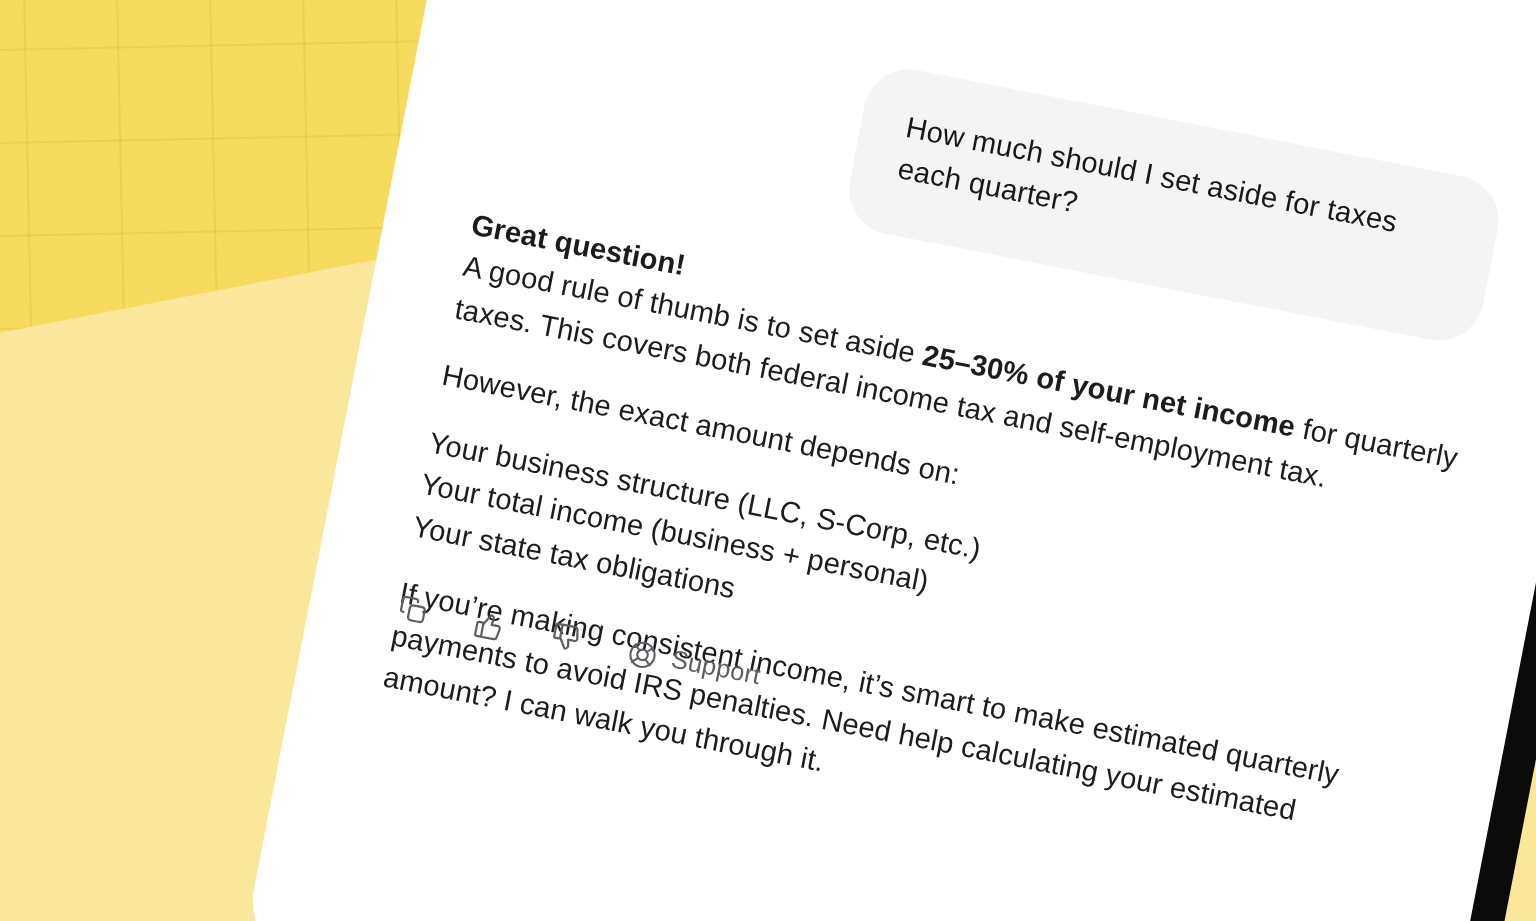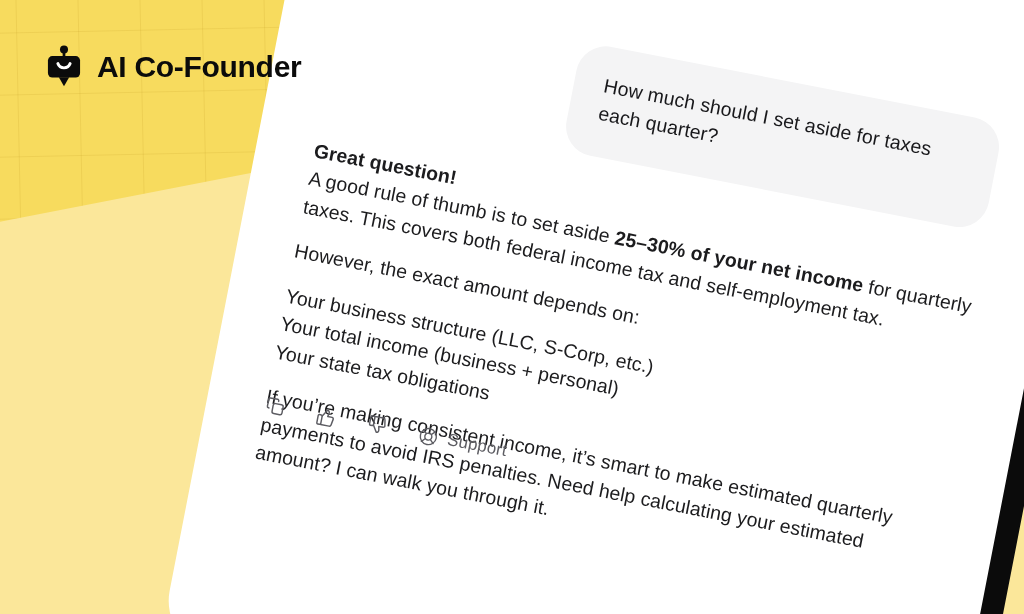--- a/index.html
+++ b/index.html
@@ -263,26 +263,14 @@
             </svg>
           </span>
           <span class="support-label">Support</span>
         </div>
 
       </div>
 
     </div>
   </div>
 
-  <div class="brand">
-    <span>
-      <svg class="brand-mark" viewBox="0 0 40 46" fill="none" xmlns="http://www.w3.org/2000/svg">
-        <circle cx="20" cy="4.6" r="4.2" fill="#0b0b0b"></circle>
-        <rect x="18.6" y="6" width="2.8" height="7" fill="#0b0b0b"></rect>
-        <rect x="3.2" y="11.6" width="33.6" height="22.4" rx="4.6" fill="#0b0b0b"></rect>
-        <path d="M14.6 33.6h10.8L20 43z" fill="#0b0b0b"></path>
-        <path d="M13.6 19.4a6.8 6.8 0 0 0 12.8 0" stroke="#ffffff" stroke-width="3.1" stroke-linecap="round" fill="none"></path>
-      </svg>
-    </span>
-    <span class="brand-name">AI Co-Founder</span>
-  </div>
 
 </div>
 
 </body></html>

